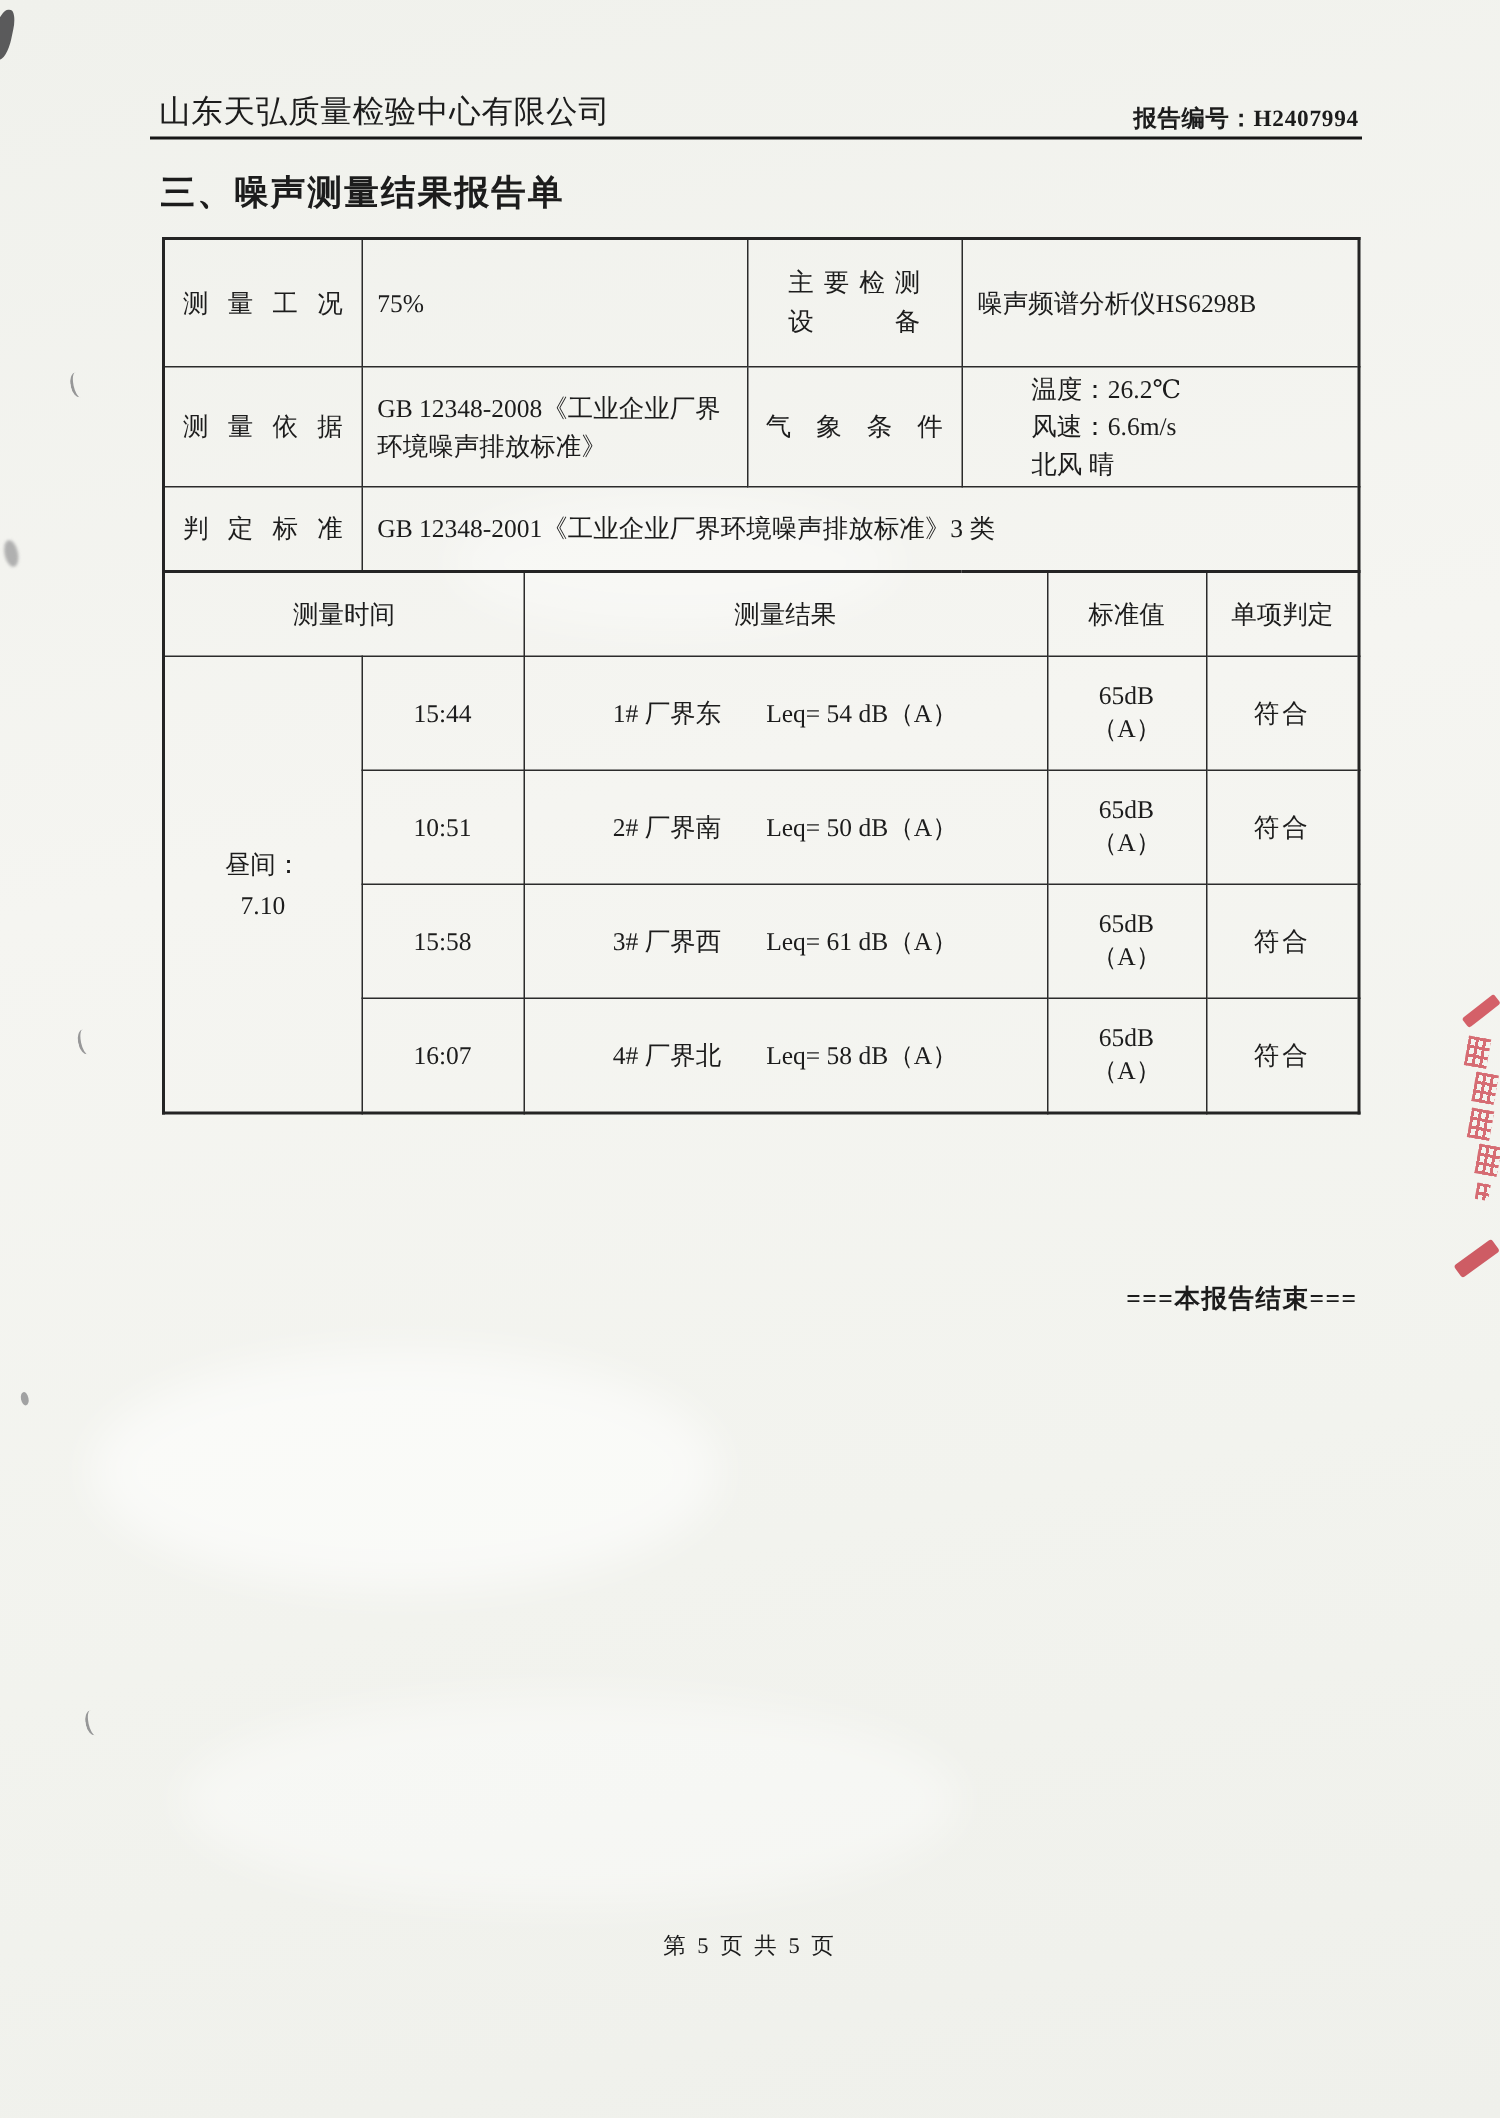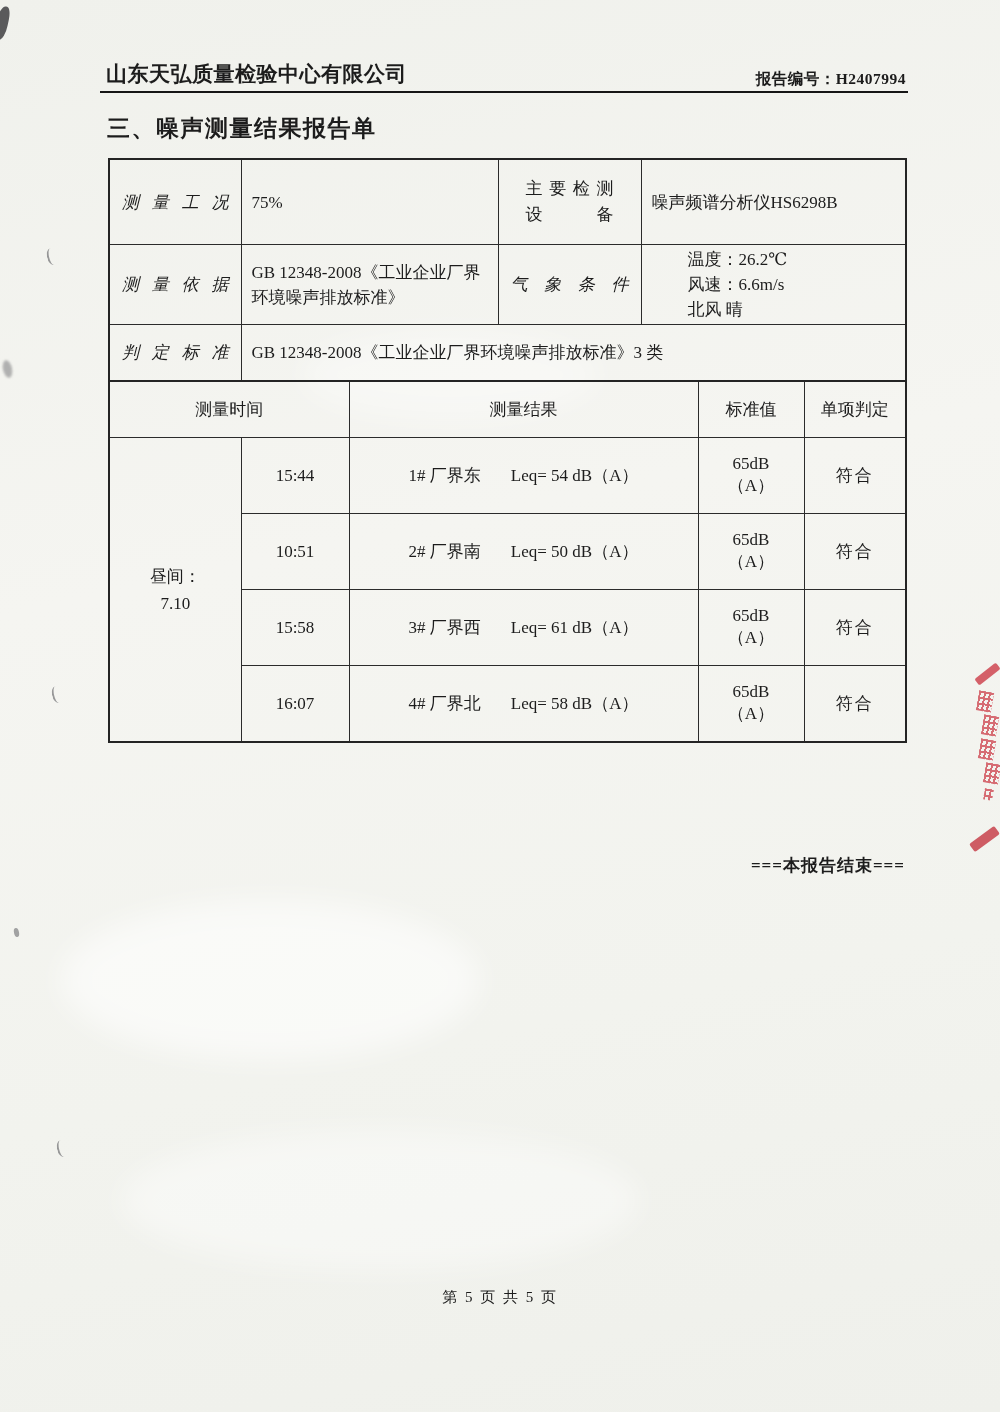--- a/index.html
+++ b/index.html
@@ -8,37 +8,37 @@
     background:linear-gradient(168deg,#f0f1ec 0%,#f5f5f1 38%,#f2f3ee 70%,#eff0eb 100%);
     font-family:"Liberation Serif","DejaVu Serif",serif;color:#1c1c1c;
   }
   .patch{position:absolute;border-radius:50%;filter:blur(14px);pointer-events:none;}
   .patch.a{left:60px;top:900px;width:420px;height:160px;background:rgba(255,255,255,.55);}
   .patch.b{left:120px;top:1130px;width:520px;height:140px;background:rgba(255,255,255,.4);}
   .patch.c{left:300px;top:330px;width:300px;height:90px;background:rgba(255,255,255,.35);}
 
   
   .company{position:absolute;left:106px;top:60px;font-family:"Liberation Sans","DejaVu Sans",sans-serif;
-    font-weight:bold;font-size:21px;letter-spacing:.5px;}
+    font-weight:normal;font-size:21px;letter-spacing:.5px;}
   .report-no{position:absolute;right:94px;top:69px;font-weight:bold;font-size:15.5px;letter-spacing:.5px;}
   .rule{position:absolute;left:100px;top:91px;width:808px;height:2px;background:#161616;}
   .sec-title{position:absolute;left:107px;top:113px;font-family:"Liberation Sans","DejaVu Sans",sans-serif;
     font-weight:bold;font-size:23px;letter-spacing:1.5px;}
 
   
   .tables{position:absolute;left:108px;top:158px;width:797px;}
   table{border-collapse:collapse;table-layout:fixed;width:797px;}
   td{border:1.4px solid #2b2b2b;font-size:17px;vertical-align:middle;padding:16px;overflow:hidden;}
   .t1{border:2px solid #242424;}
   .t2{border:2px solid #242424;border-top:none;}
   .t2 tr.hd td{border-top:none;}
   tr.r54{height:54px}tr.r78{height:78px}tr.r47{height:52px}
   tr.r46{height:46px}tr.r48{height:48px}tr.r49{height:49px}
 
-  .jlbl{padding:16px 12px;text-align:justify;text-align-last:justify;font-style:italic;}
+  .jlbl{padding:16px 12px;text-align:justify;text-align-last:justify;}
   .jline{padding:0 11px;text-align:justify;text-align-last:justify;line-height:26px;}
   .val{padding:2px 10px;text-align:left;line-height:25px;}
   .wline{line-height:25px;margin-left:36px;}
   .center{text-align:center;}
   .resflex{display:flex;justify-content:center;align-items:center;gap:30px;}
   .period div{text-align:center;line-height:27px;}
   .judge{letter-spacing:2px;}
 
   
   .diagram{position:relative;height:247px;border:2px solid #242424;border-top:none;}
@@ -117,21 +117,21 @@
         <td class="val">GB 12348-2008《工业企业厂界环境噪声排放标准》</td>
         <td class="jlbl">气 象 条 件</td>
         <td class="val">
           <div class="wline">温度：26.2℃</div>
           <div class="wline">风速：6.6m/s</div>
           <div class="wline">北风 晴</div>
         </td>
       </tr>
       <tr class="r47">
         <td class="jlbl">判 定 标 准</td>
-        <td class="val" colspan="3">GB 12348-2008《工业企业厂界环境噪声排放标准》3 类</td>
+        <td class="val" colspan="3">GB 12348-2001《工业企业厂界环境噪声排放标准》3 类</td>
       </tr>
     </tbody>
       </table>
 
     <table class="t2">
       <colgroup>
           <col style="width:132px">
           <col style="width:108px">
           <col style="width:349px">
           <col style="width:106px">

